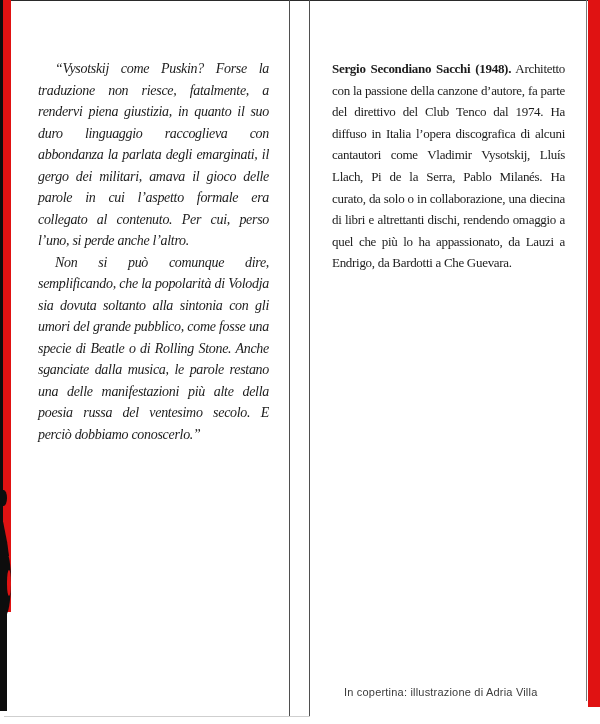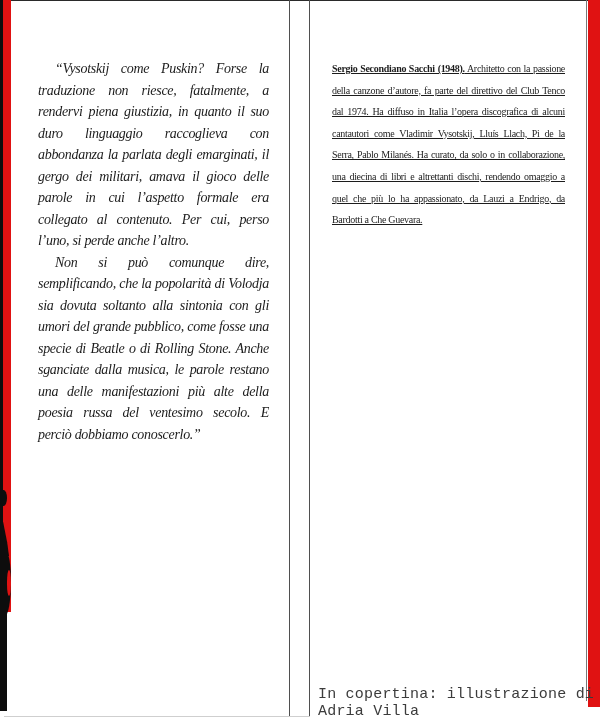--- a/index.html
+++ b/index.html
@@ -38,30 +38,30 @@
     position: absolute; left: 38px; top: 58px; width: 231px;
     color: var(--ink); font-size: 14px; line-height: 21.5px;
     text-align: justify; letter-spacing: -0.3px; font-style: italic;
   }
   .left-flap p { margin: 0; text-indent: 17px; }
   .signature { text-align: right; font-weight: bold; text-indent: 0; margin-top: 1px; }
 
   
   .right-flap {
     position: absolute; left: 332px; top: 58px; width: 233px;
-    color: var(--ink); font-size: 10px; line-height: 21.6px;
-    text-align: justify; letter-spacing: -0.3px; text-decoration: underline;
+    color: var(--ink); font-size: 13px; line-height: 21.6px;
+    text-align: justify; letter-spacing: -0.3px;
   }
   .right-flap p { margin: 0; }
   .bio-lead { font-weight: bold; }
 
   .cover-credit {
-    position: absolute; left: 318px; top: 686px;
-    font-family: Liberation Mono, monospace;
-    font-size: 15px; color: #3c3c3c; letter-spacing: 0.2px;
+    position: absolute; left: 344px; top: 686px;
+    font-family: Liberation Sans, sans-serif;
+    font-size: 11px; color: #3c3c3c; letter-spacing: 0.2px;
   }
 </style>
 </head>
 <body>
 
 <div class="jacket">
 
   <div class="top-edge"></div>
   <div class="left-edge-line"></div>
   <div class="left-red"></div>

